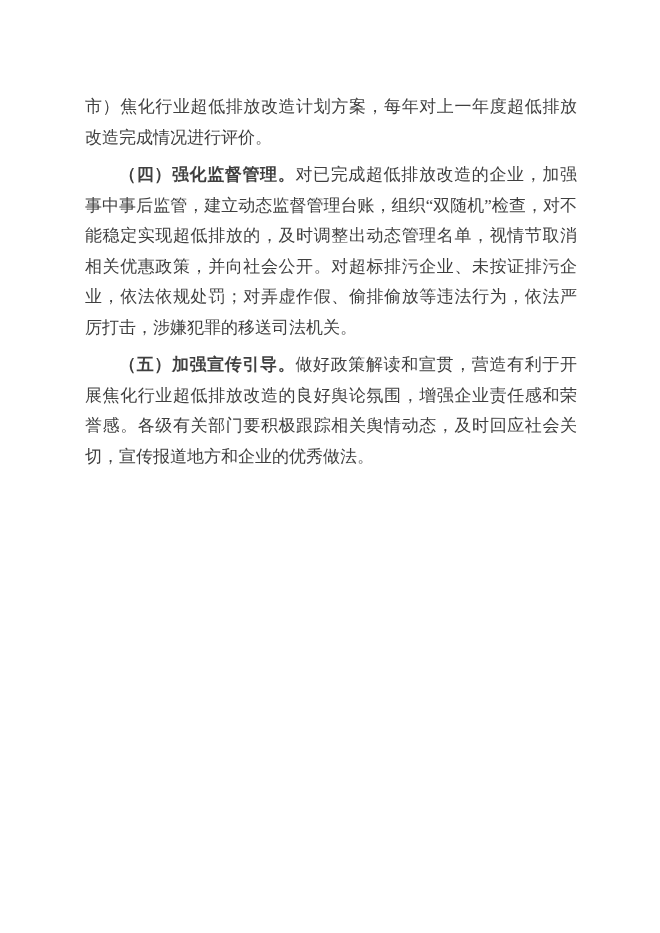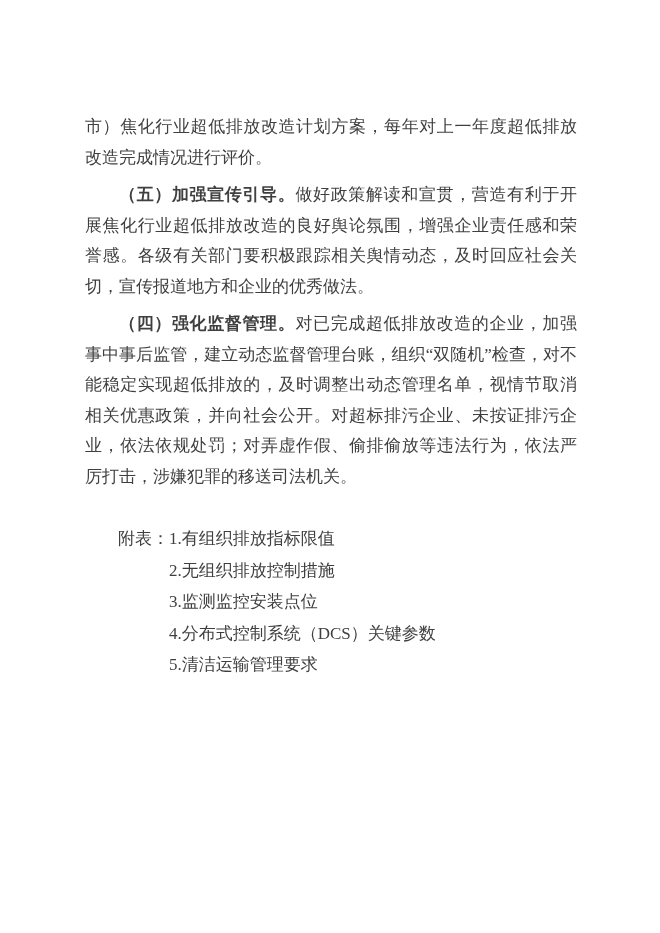--- a/index.html
+++ b/index.html
@@ -9,21 +9,20 @@
   }
   .page {
     position: relative;
     width: 660px;
     height: 749px;
     background: #ffffff;
     overflow: hidden;
     font-family: "Liberation Serif", "DejaVu Serif", serif;
     color: #3f3f3f;
     box-sizing: border-box;
-    margin-top: 20px;
   }
   .doc-body {
     position: absolute;
     left: 85px;
     top: 92px;
     width: 492px;
     font-size: 17px;
     line-height: 30.5px;
     text-align: justify;
   }
@@ -70,32 +69,22 @@
 </head>
 <body>
 
 <div class="page">
 
   <div class="doc-body">
 
     <p class="para"><span>市）焦化行业超低排放改造计划方案，每年对上一年度超低排放改造完成情况进行评价。</span></p>
 
 
+    <p class="para indent"><span class="lead">（四）强化监督管理。</span><span>对已完成超低排放改造的企业，加强事中事后监管，建立动态监督管理台账，组织“双随机”检查，对不能稳定实现超低排放的，及时调整出动态管理名单，视情节取消相关优惠政策，并向社会公开。对超标排污企业、未按证排污企业，依法依规处罚；对弄虚作假、偷排偷放等违法行为，依法严厉打击，涉嫌犯罪的移送司法机关。</span></p>
+
     <p class="para indent"><span class="lead">（五）加强宣传引导。</span><span>做好政策解读和宣贯，营造有利于开展焦化行业超低排放改造的良好舆论氛围，增强企业责任感和荣誉感。各级有关部门要积极跟踪相关舆情动态，及时回应社会关切，宣传报道地方和企业的优秀做法。</span></p>
 
-    <p class="para indent"><span class="lead">（四）强化监督管理。</span><span>对已完成超低排放改造的企业，加强事中事后监管，建立动态监督管理台账，组织“双随机”检查，对不能稳定实现超低排放的，及时调整出动态管理名单，视情节取消相关优惠政策，并向社会公开。对超标排污企业、未按证排污企业，依法依规处罚；对弄虚作假、偷排偷放等违法行为，依法严厉打击，涉嫌犯罪的移送司法机关。</span></p>
-
-    <div class="attachments">
-      <span class="att-label">附表：</span>
-      <ul class="att-items">
-        <li>1.有组织排放指标限值</li>
-        <li>2.无组织排放控制措施</li>
-        <li>3.监测监控安装点位</li>
-        <li>4.分布式控制系统（DCS）关键参数</li>
-        <li>5.清洁运输管理要求</li>
-      </ul>
-    </div>
 
   </div>
 
   <div class="page-footer">— 25 —</div>
 
 </div>
 
 </body></html>

